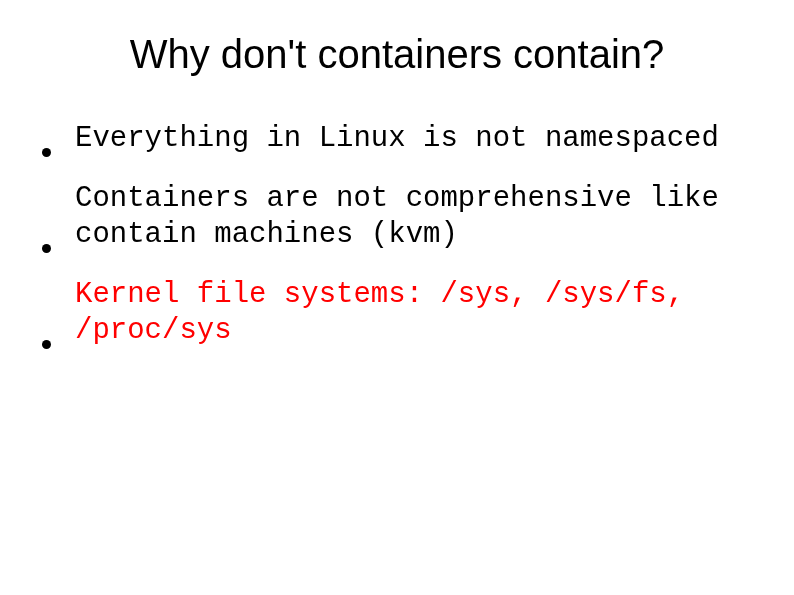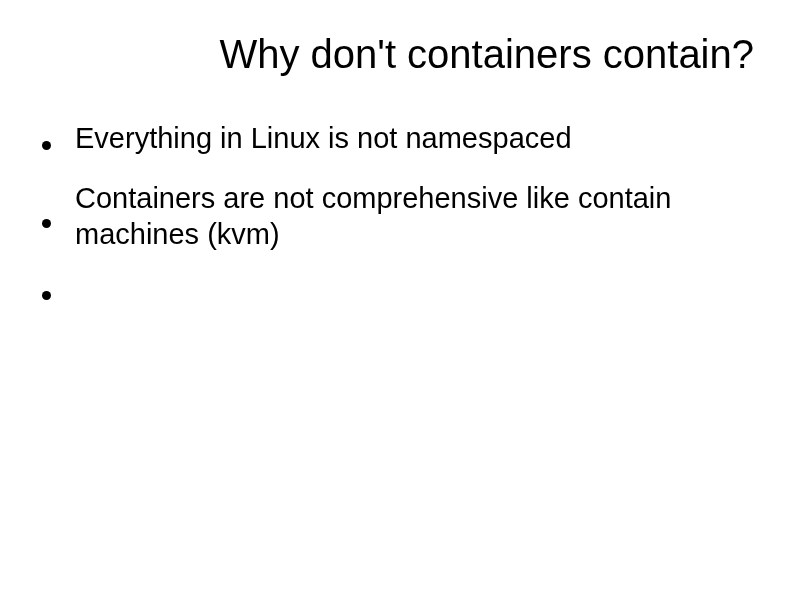--- a/index.html
+++ b/index.html
@@ -17,32 +17,33 @@
     }
     .slide {
       width: 100%;
       height: 100%;
       padding: 28px 40px 40px 40px;
     }
     .title {
       font-size: 40px;
       font-weight: normal;
       color: #000000;
-      text-align: right;
+      text-align: center;
       margin-bottom: 44px;
       margin-top: 4px;
     }
     .bullets {
       list-style: none;
       padding-left: 2px;
     }
     .bullet-item {
       display: flex;
-      align-items: center;
+      align-items: flex-end;
       margin-bottom: 24px;
+      font-family: Liberation Mono, monospace;
     }
     .bullet-marker {
       width: 9px;
       height: 9px;
       background: #000000;
       border-radius: 50%;
       flex-shrink: 0;
       margin-top: 14px;
       margin-right: 24px;
     }
@@ -64,15 +65,16 @@
     <li class="bullet-item">
       <span class="bullet-marker"></span>
       <span class="bullet-text">Everything in Linux is not namespaced</span>
     </li>
     <li class="bullet-item">
       <span class="bullet-marker"></span>
       <span class="bullet-text">Containers are not comprehensive like contain machines (kvm)</span>
     </li>
     <li class="bullet-item">
       <span class="bullet-marker"></span>
+      <span class="bullet-text red">Kernel file systems: /sys, /sys/fs, /proc/sys</span>
     </li>
   </ul>
 </div>
 
 </body></html>

